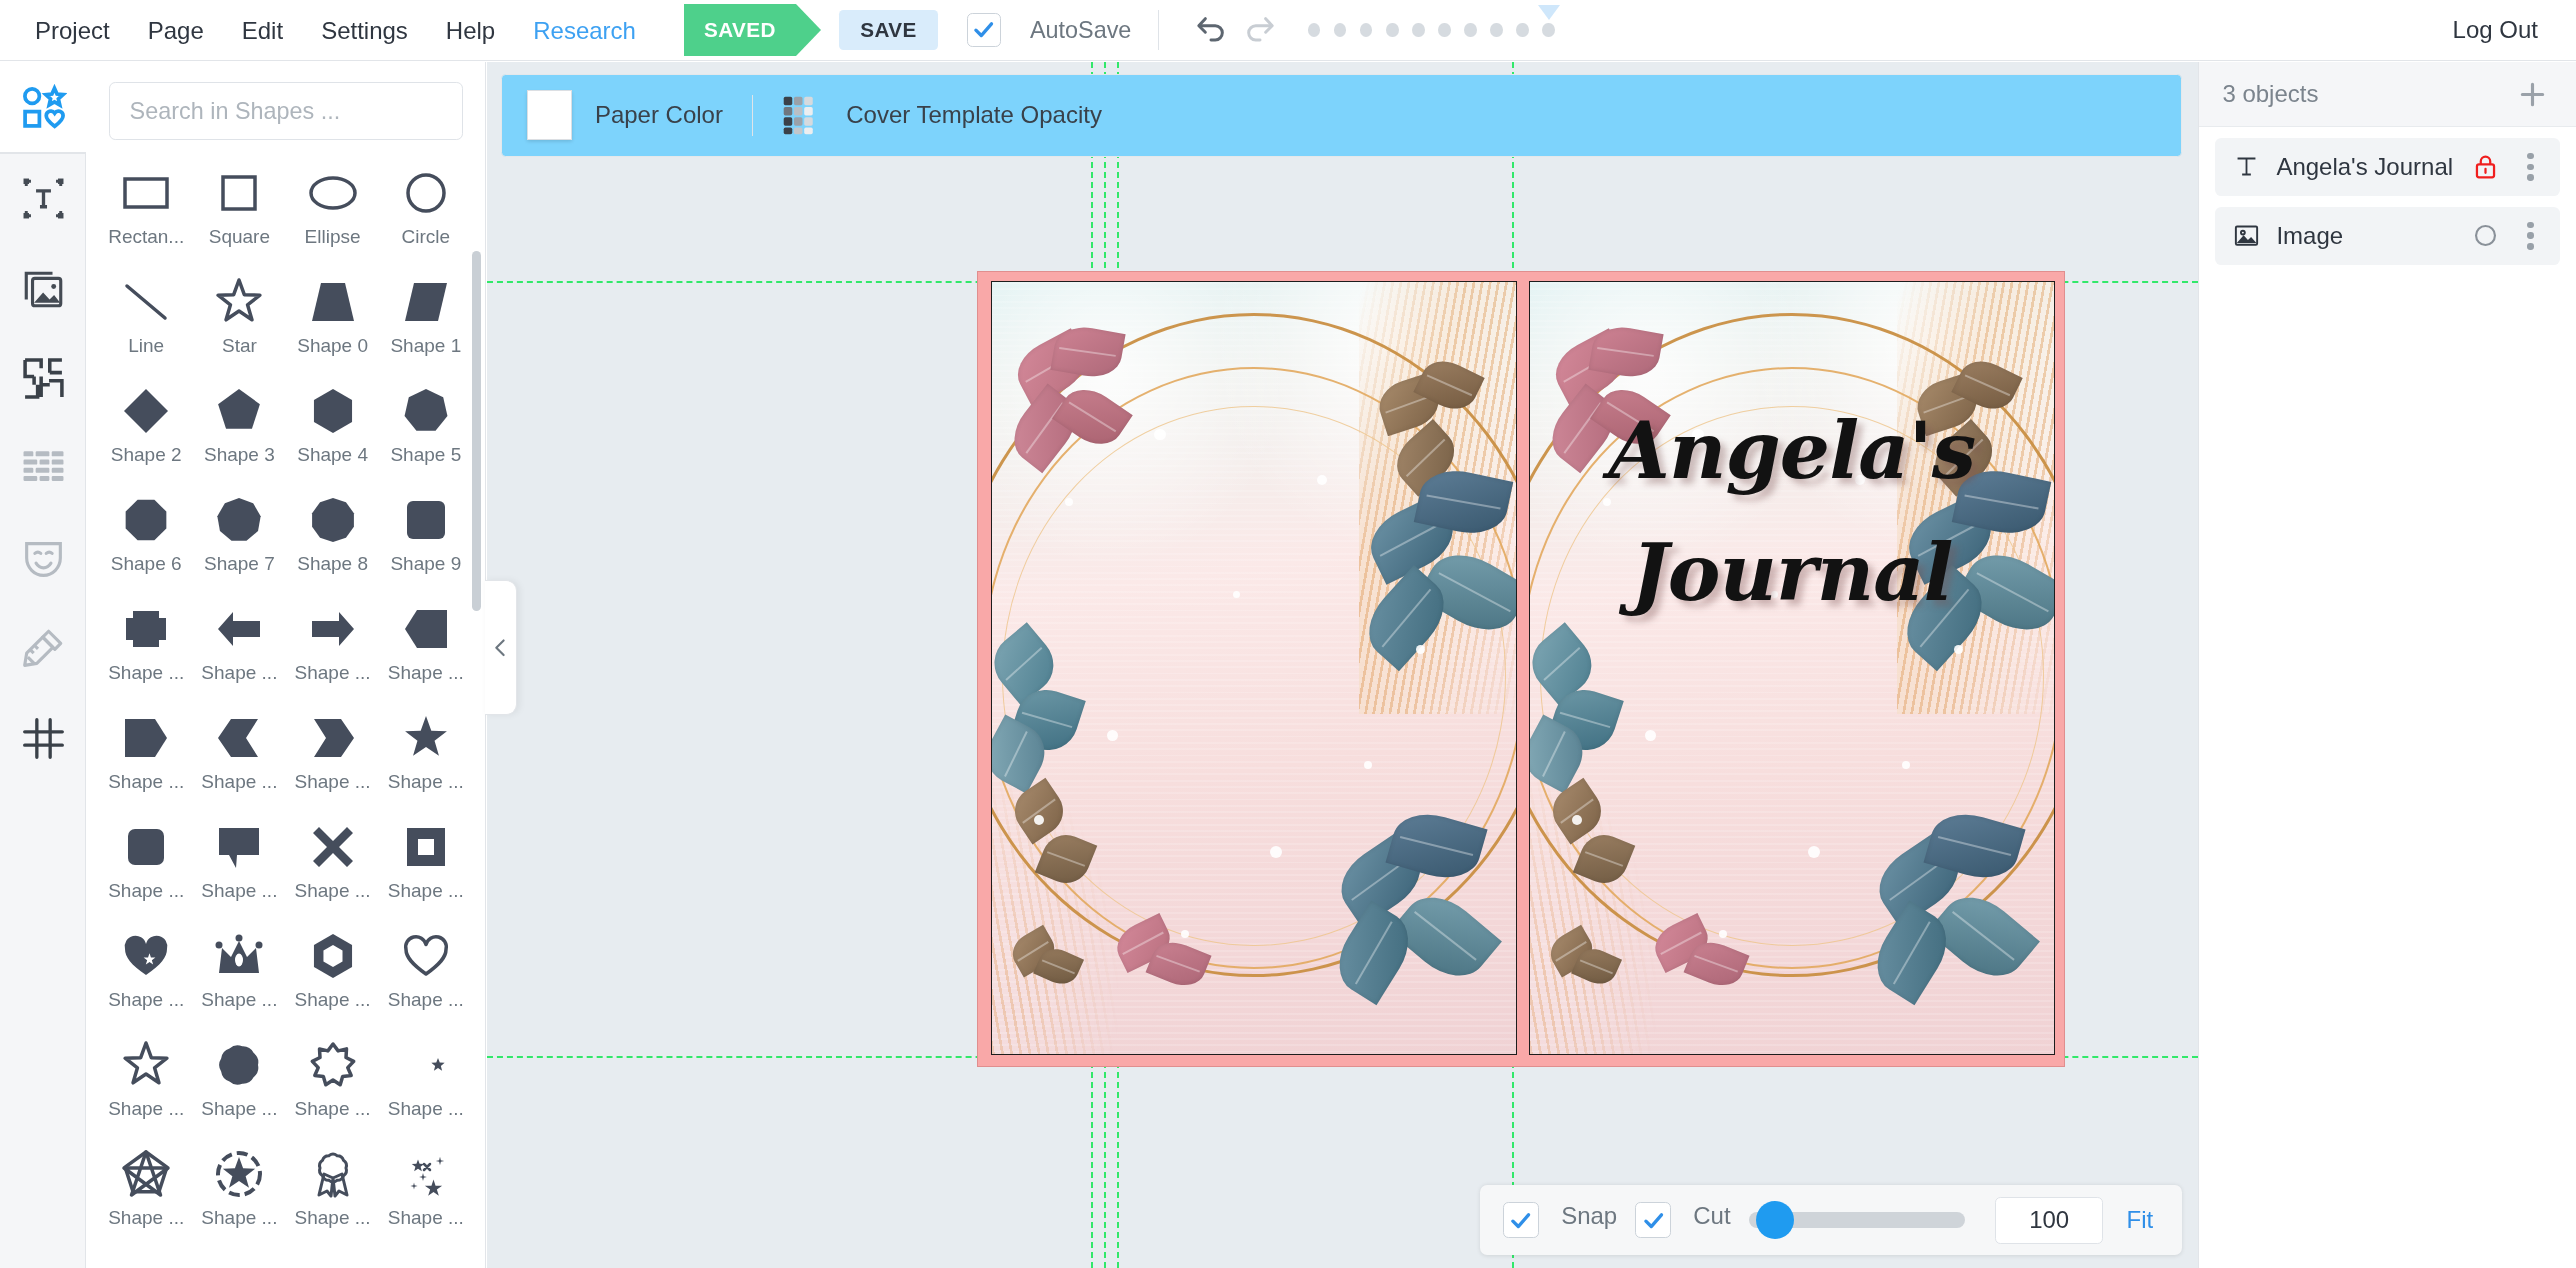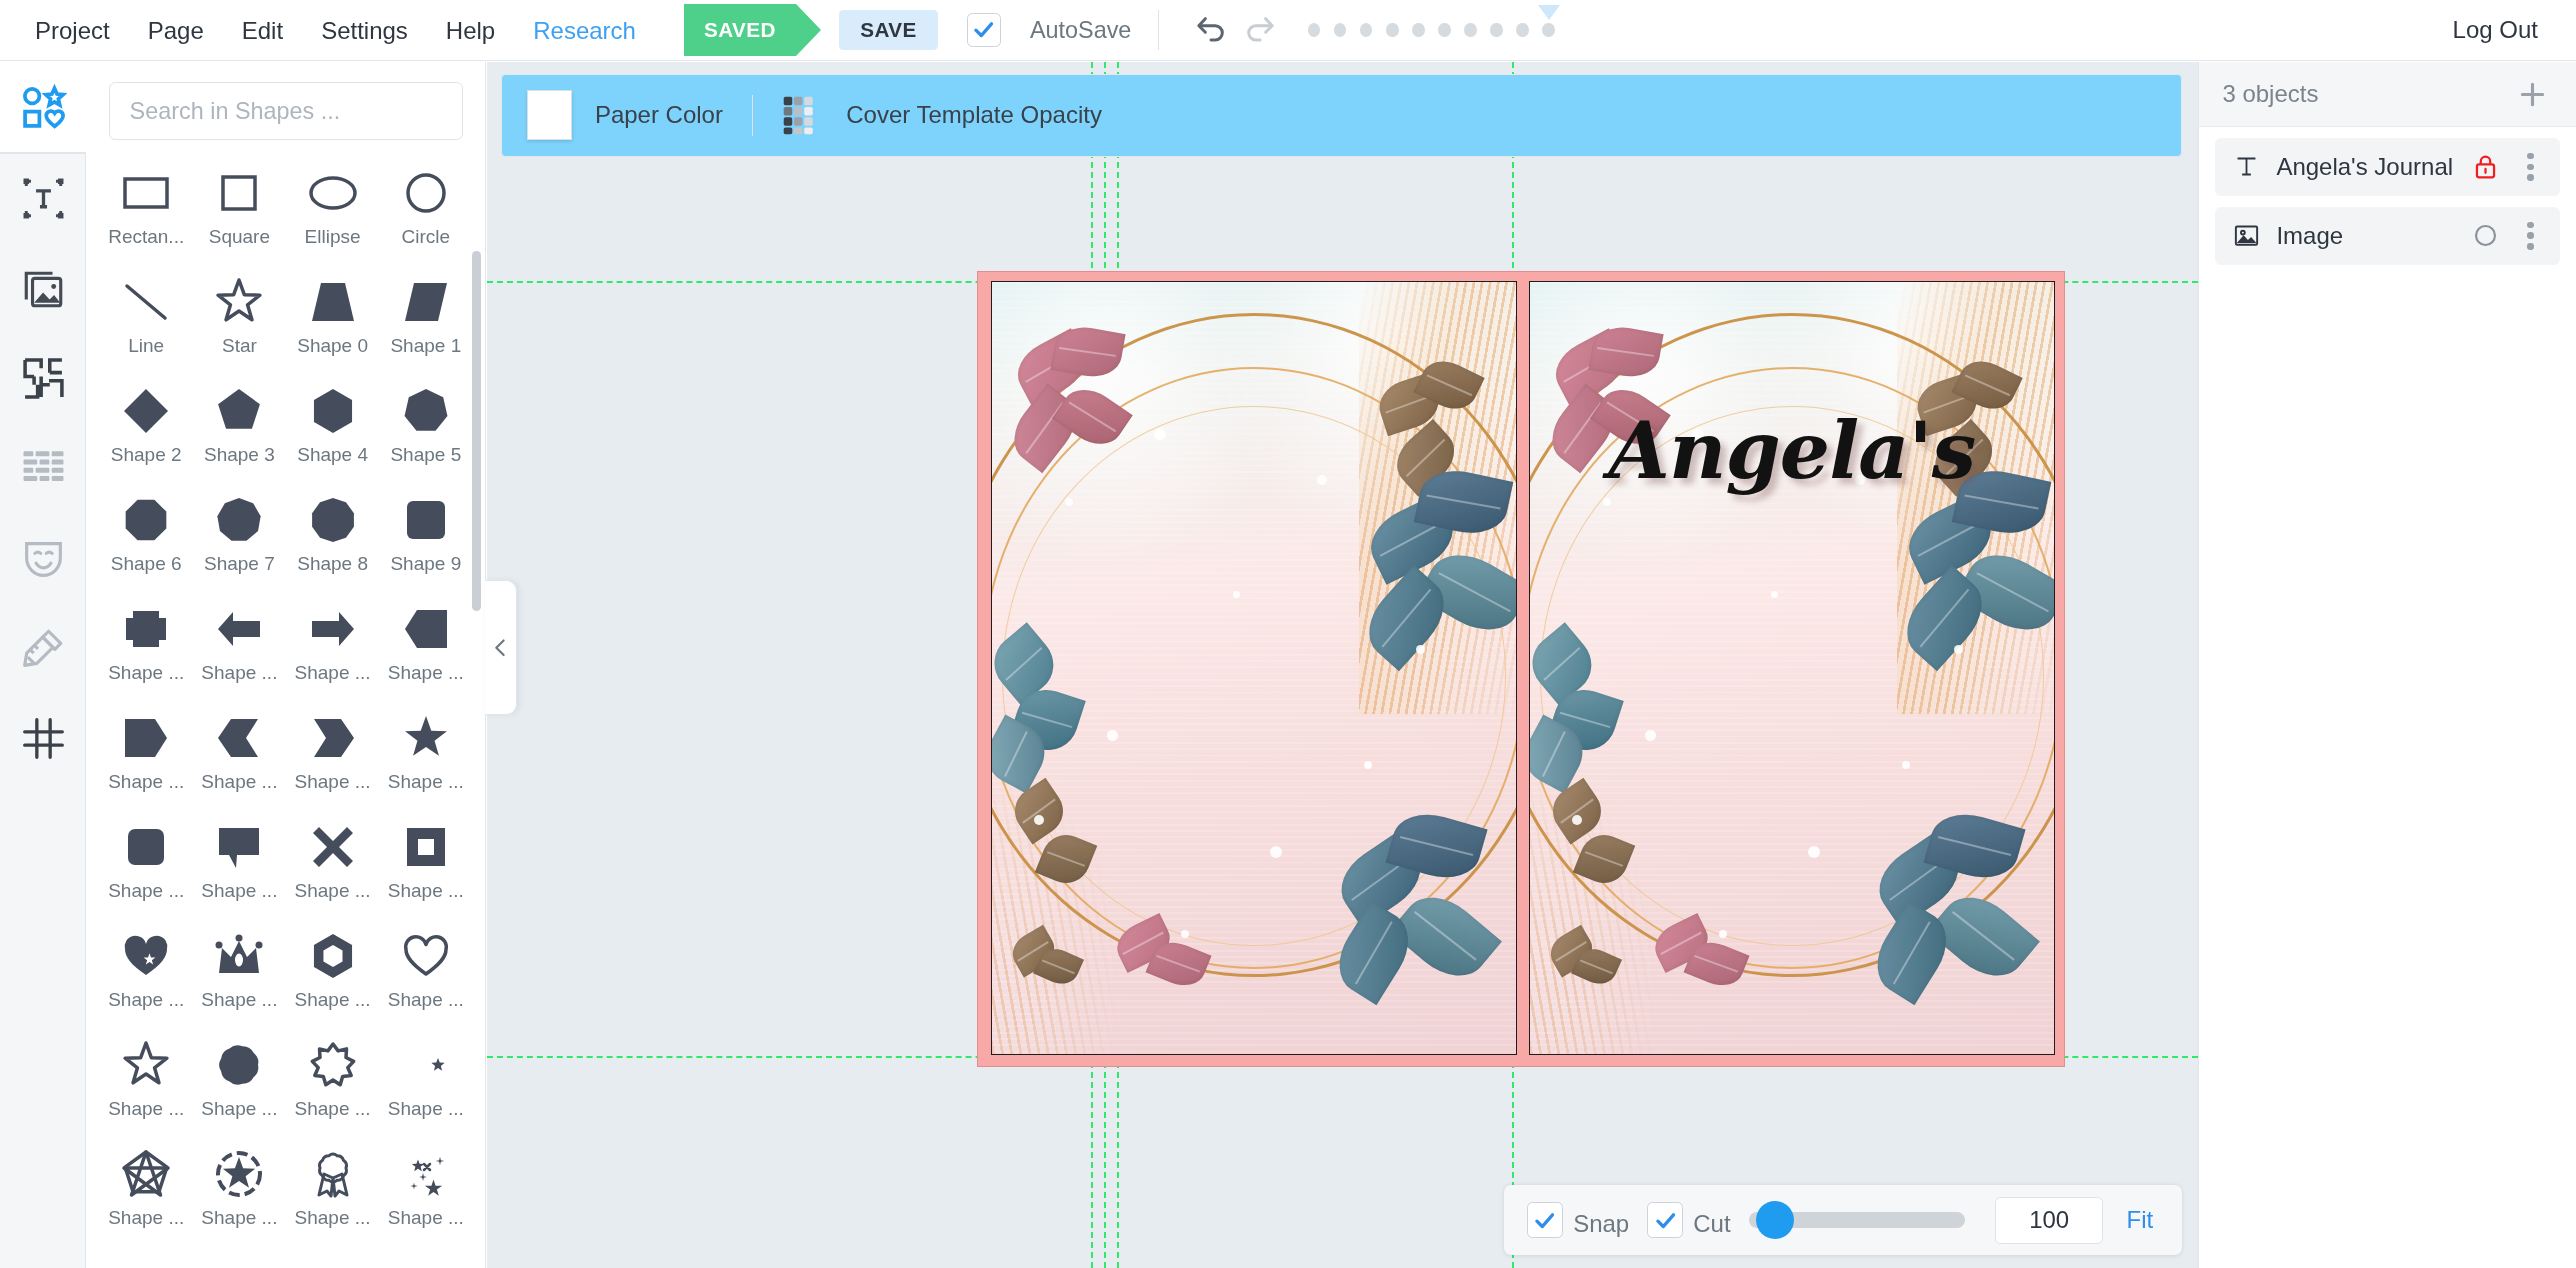--- a/index.html
+++ b/index.html
@@ -203,21 +203,21 @@
     text-shadow: 6.3px 6.3px 6.3px rgba(120,80,80,.34);
     line-height:1.55; letter-spacing:-0.9px;
   }
 
   
   #zoom-toolbar {
     position:absolute; right:16px; bottom:12.6px; height:70px;
     background:#f6f7f8; border-radius:7.2px; display:flex; align-items:center;
     padding:0 23.4px; gap:18px; z-index:20; box-shadow:0 0.9px 4.5px rgba(0,0,0,.10);
   }
-  .ztoggle { display:flex; align-items:flex-end; gap:10px; cursor:pointer;}
+  .ztoggle { display:flex; align-items:flex-start; gap:22px; cursor:pointer;}
   .ztoggle .chk { width:36px; height:36px; }
   .ztoggle span { font-size:24px; color:#6d7780; }
   #zoom-slider { position:relative; width:216px; height:20px; display:flex; align-items:center; cursor:pointer;}
   #zoom-track { position:absolute; left:0; right:0; height:16px; background:#cfd4d9; border-radius:8px; }
   #zoom-thumb { position:absolute; left:0; width:38px; height:38px; border-radius:50%; background:#1f9bf0; }
   #zoom-value {
     width:108px; height:47px; border:0.9px solid #dfe3e8; border-radius:5.4px; background:#fff;
     font-size:24px; color:#2f3640; text-align:center; line-height:45px; margin-left:12.6px;
     font-family:"Liberation Sans", sans-serif; outline:none;
   }
@@ -872,20 +872,21 @@
       <span class="speck" style="left:22%;top:58%;width:10.8px;height:10.8px;"></span>
       <span class="speck" style="left:71%;top:62%;width:8px;height:8px;"></span>
       <span class="speck" style="left:53%;top:73%;width:12.6px;height:12.6px;"></span>
       <span class="speck" style="left:36%;top:84%;width:8px;height:8px;"></span>
       <span class="speck" style="left:81%;top:47%;width:9px;height:9px;"></span>
       <span class="speck" style="left:8%;top:69%;width:10px;height:10px;"></span>
     </div>
 
     <div id="cover-title" style="left:0; right:0; top:108px; font-size:79px;font-style:italic;">
       <div>Angela's</div>
+      <div>Journal</div>
     </div>
   </div>
 
   <div id="zoom-toolbar">
     <div class="ztoggle">
       <span class="chk">
         <svg viewBox="0 0 24 24" fill="none" stroke="#2f8fe8" stroke-width="3.4" stroke-linecap="round" stroke-linejoin="round">
             <polyline points="4,12.5 9.5,18 20,6"></polyline>
           </svg>
       </span>

